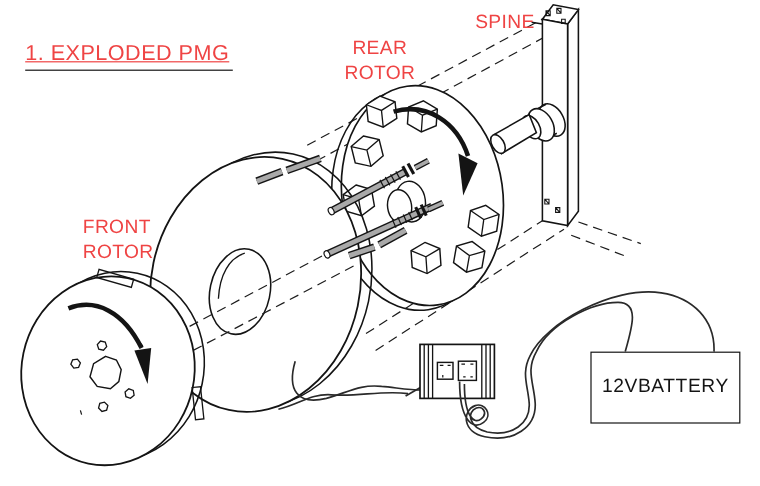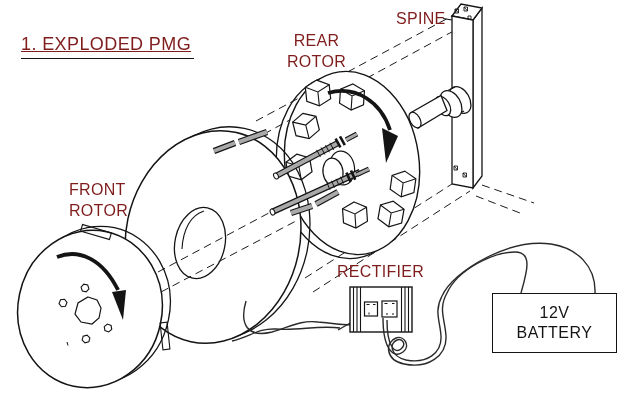--- a/index.html
+++ b/index.html
@@ -3,29 +3,29 @@
 <meta charset="utf-8">
 <style>
   html,body{margin:0;padding:0;background:#fff;}
   #stage{
     position:relative;width:633px;height:405px;background:#ffffff;overflow:hidden;
     font-family:"Liberation Sans",sans-serif;color:#141414;
   }
   #stage svg{position:absolute;left:0;top:0;}
   .lbl{
     position:absolute;font-size:16px;line-height:1.3;letter-spacing:.3px;
-    color:#7f1d1d;white-space:pre;
+    color:#ef4444;white-space:pre;
   }
   .lbl.title{
     font-size:18px;letter-spacing:.4px;border-bottom:1.6px solid #141414;padding:0 3px 2px 0;
   }
   .battery-box{
     position:absolute;left:492px;top:293px;width:125px;height:60px;
     border:1.6px solid #141414;box-sizing:border-box;
-    display:flex;flex-direction:column;align-items:center;justify-content:center;
+    display:flex;flex-direction:row;align-items:center;justify-content:center;
     font-size:16px;letter-spacing:.5px;line-height:1.25;text-align:center;
   }
 </style>
 </head>
 <body>
 
 <div id="stage">
 
 <svg width="633" height="405" viewBox="0 0 633 405">
   <defs>
@@ -207,20 +207,19 @@
 <div class="lbl title" style="left:21px;top:33px;text-decoration:underline;">1. EXPLODED PMG</div>
 
 
 <div class="lbl" style="left:46px;top:180px;margin-left:23px;"><span>FRONT</span><br><span>ROTOR</span></div>
 
 <div class="lbl" style="left:287px;top:31px;text-align:center;"><span>REAR</span><br><span>ROTOR</span></div>
 
 <div class="lbl" style="left:396px;top:9px;">SPINE</div>
 
 
-<div class="lbl" style="left:337px;top:262px;">RECTIFIER</div>
 
 <div class="battery-box">
       <span>12V</span>
       <span>BATTERY</span>
     </div>
 
 </div>
 
 </body></html>

